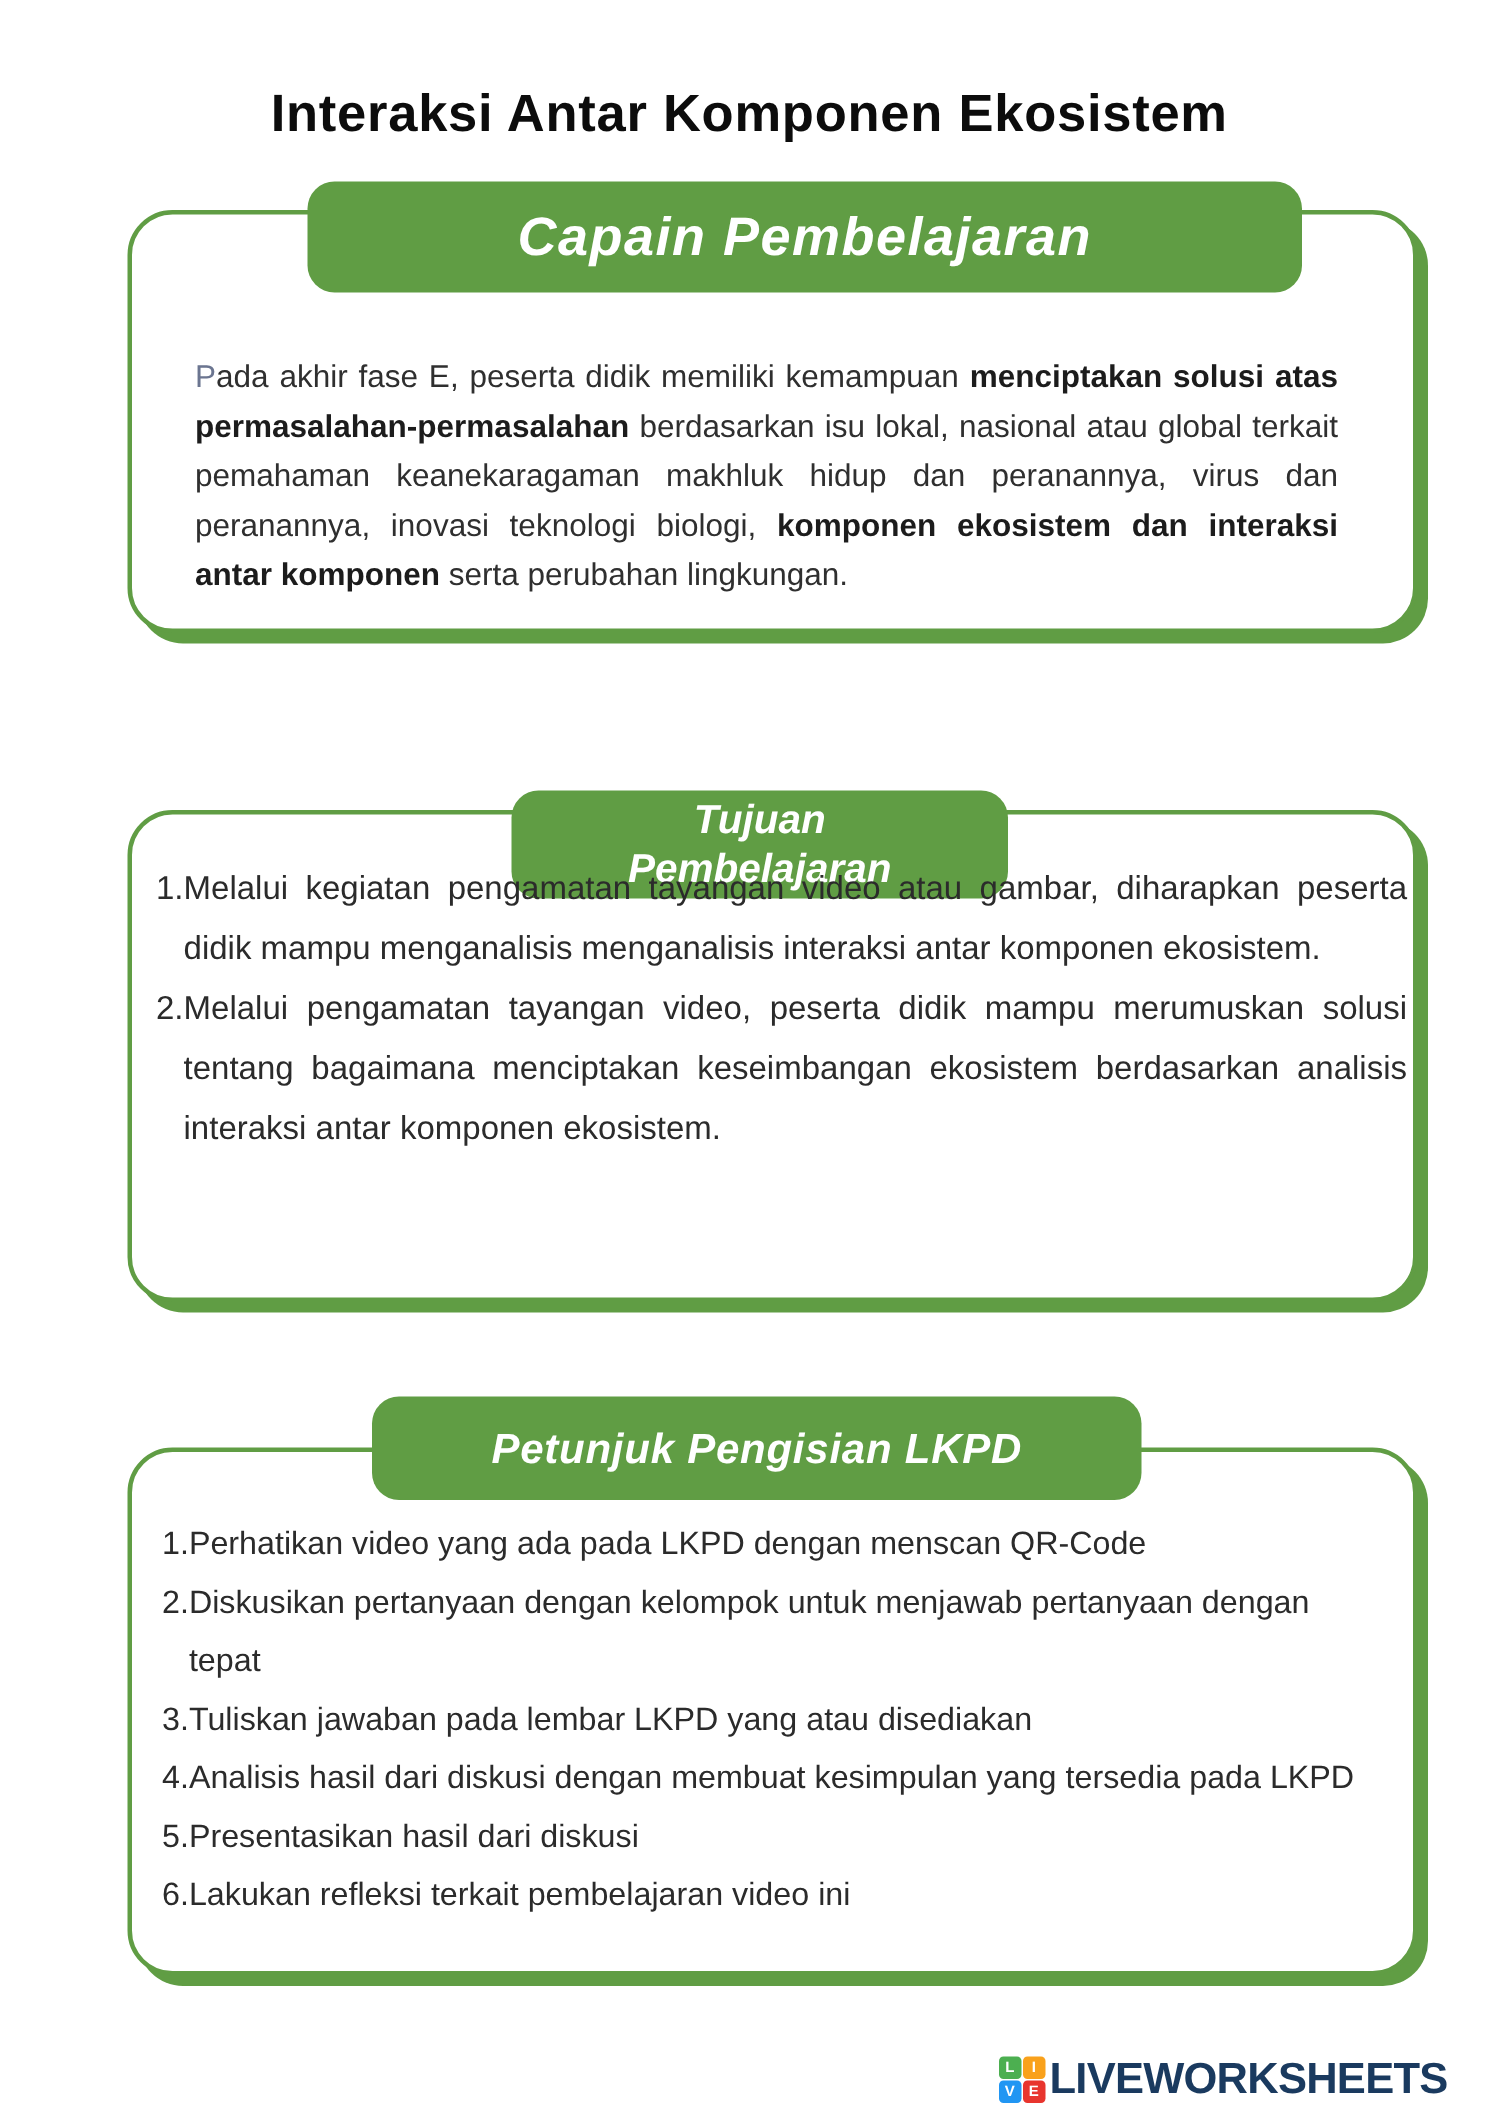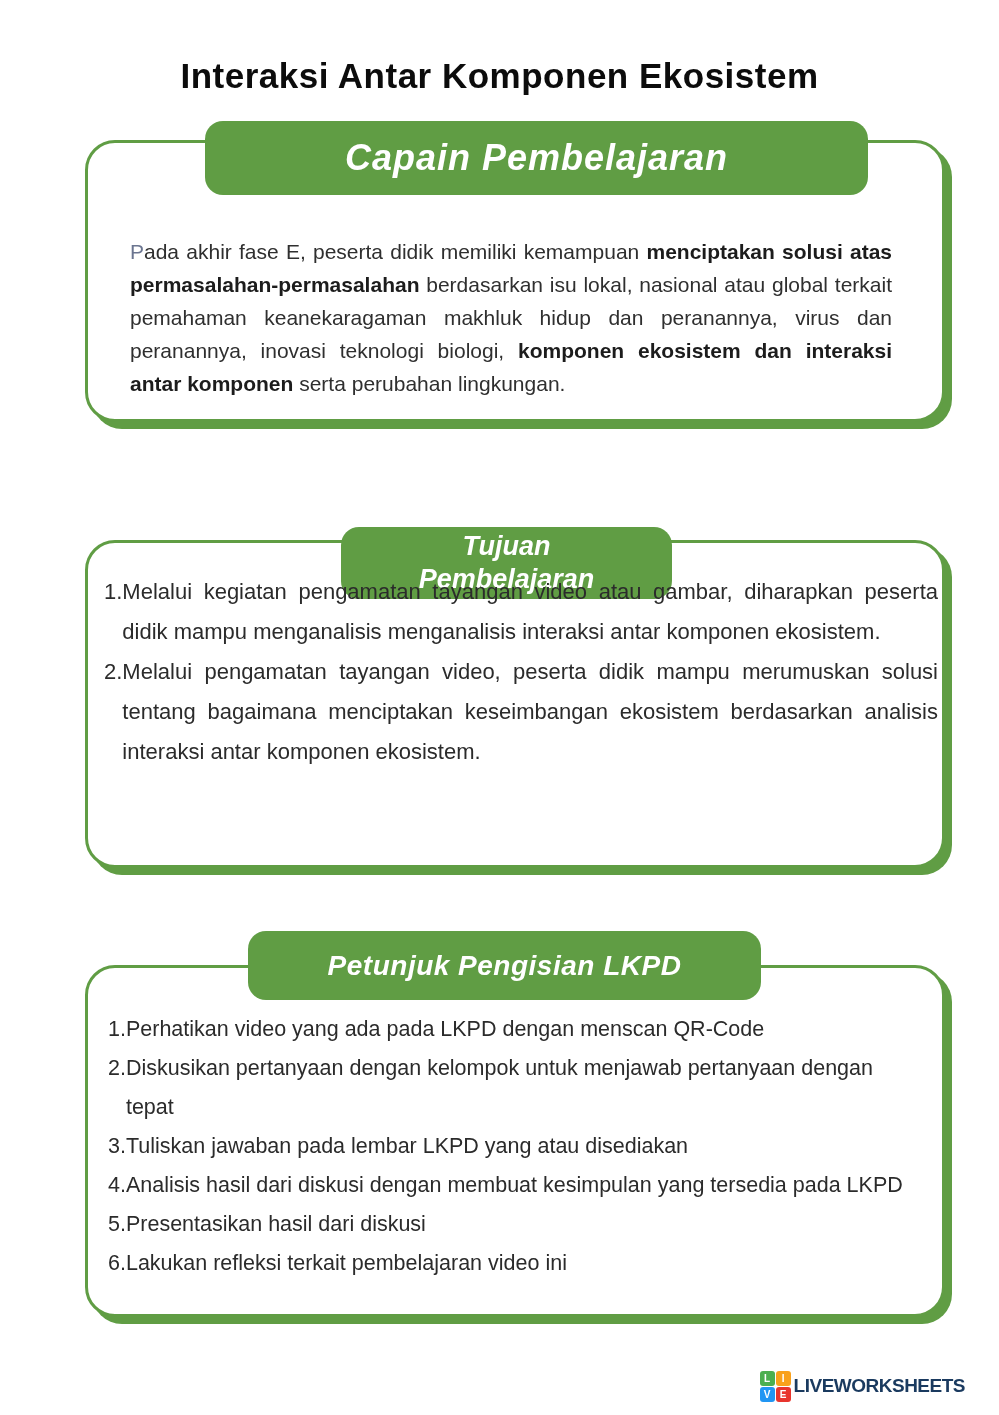--- a/index.html
+++ b/index.html
@@ -85,21 +85,21 @@
     border-radius:3px;
     color:#ffffff;font-size:10px;font-weight:800;
     display:flex;align-items:center;justify-content:center;
     font-family:"Liberation Sans", sans-serif;
   }
   .sq-l{background:#4caf50;}
   .sq-i{background:#f9a11b;}
   .sq-v{background:#2196f3;}
   .sq-e{background:#e8352e;}
   .brand-text{
-    font-size:19px;font-weight:800;color:#1a3a5f;
+    font-size:29px;font-weight:800;color:#1a3a5f;
     letter-spacing:-0.5px;
   }
 </style>
 </head>
 <body>
 
 <div class="page">
 
   <div class="doc-title">Interaksi Antar Komponen Ekosistem</div>
 

